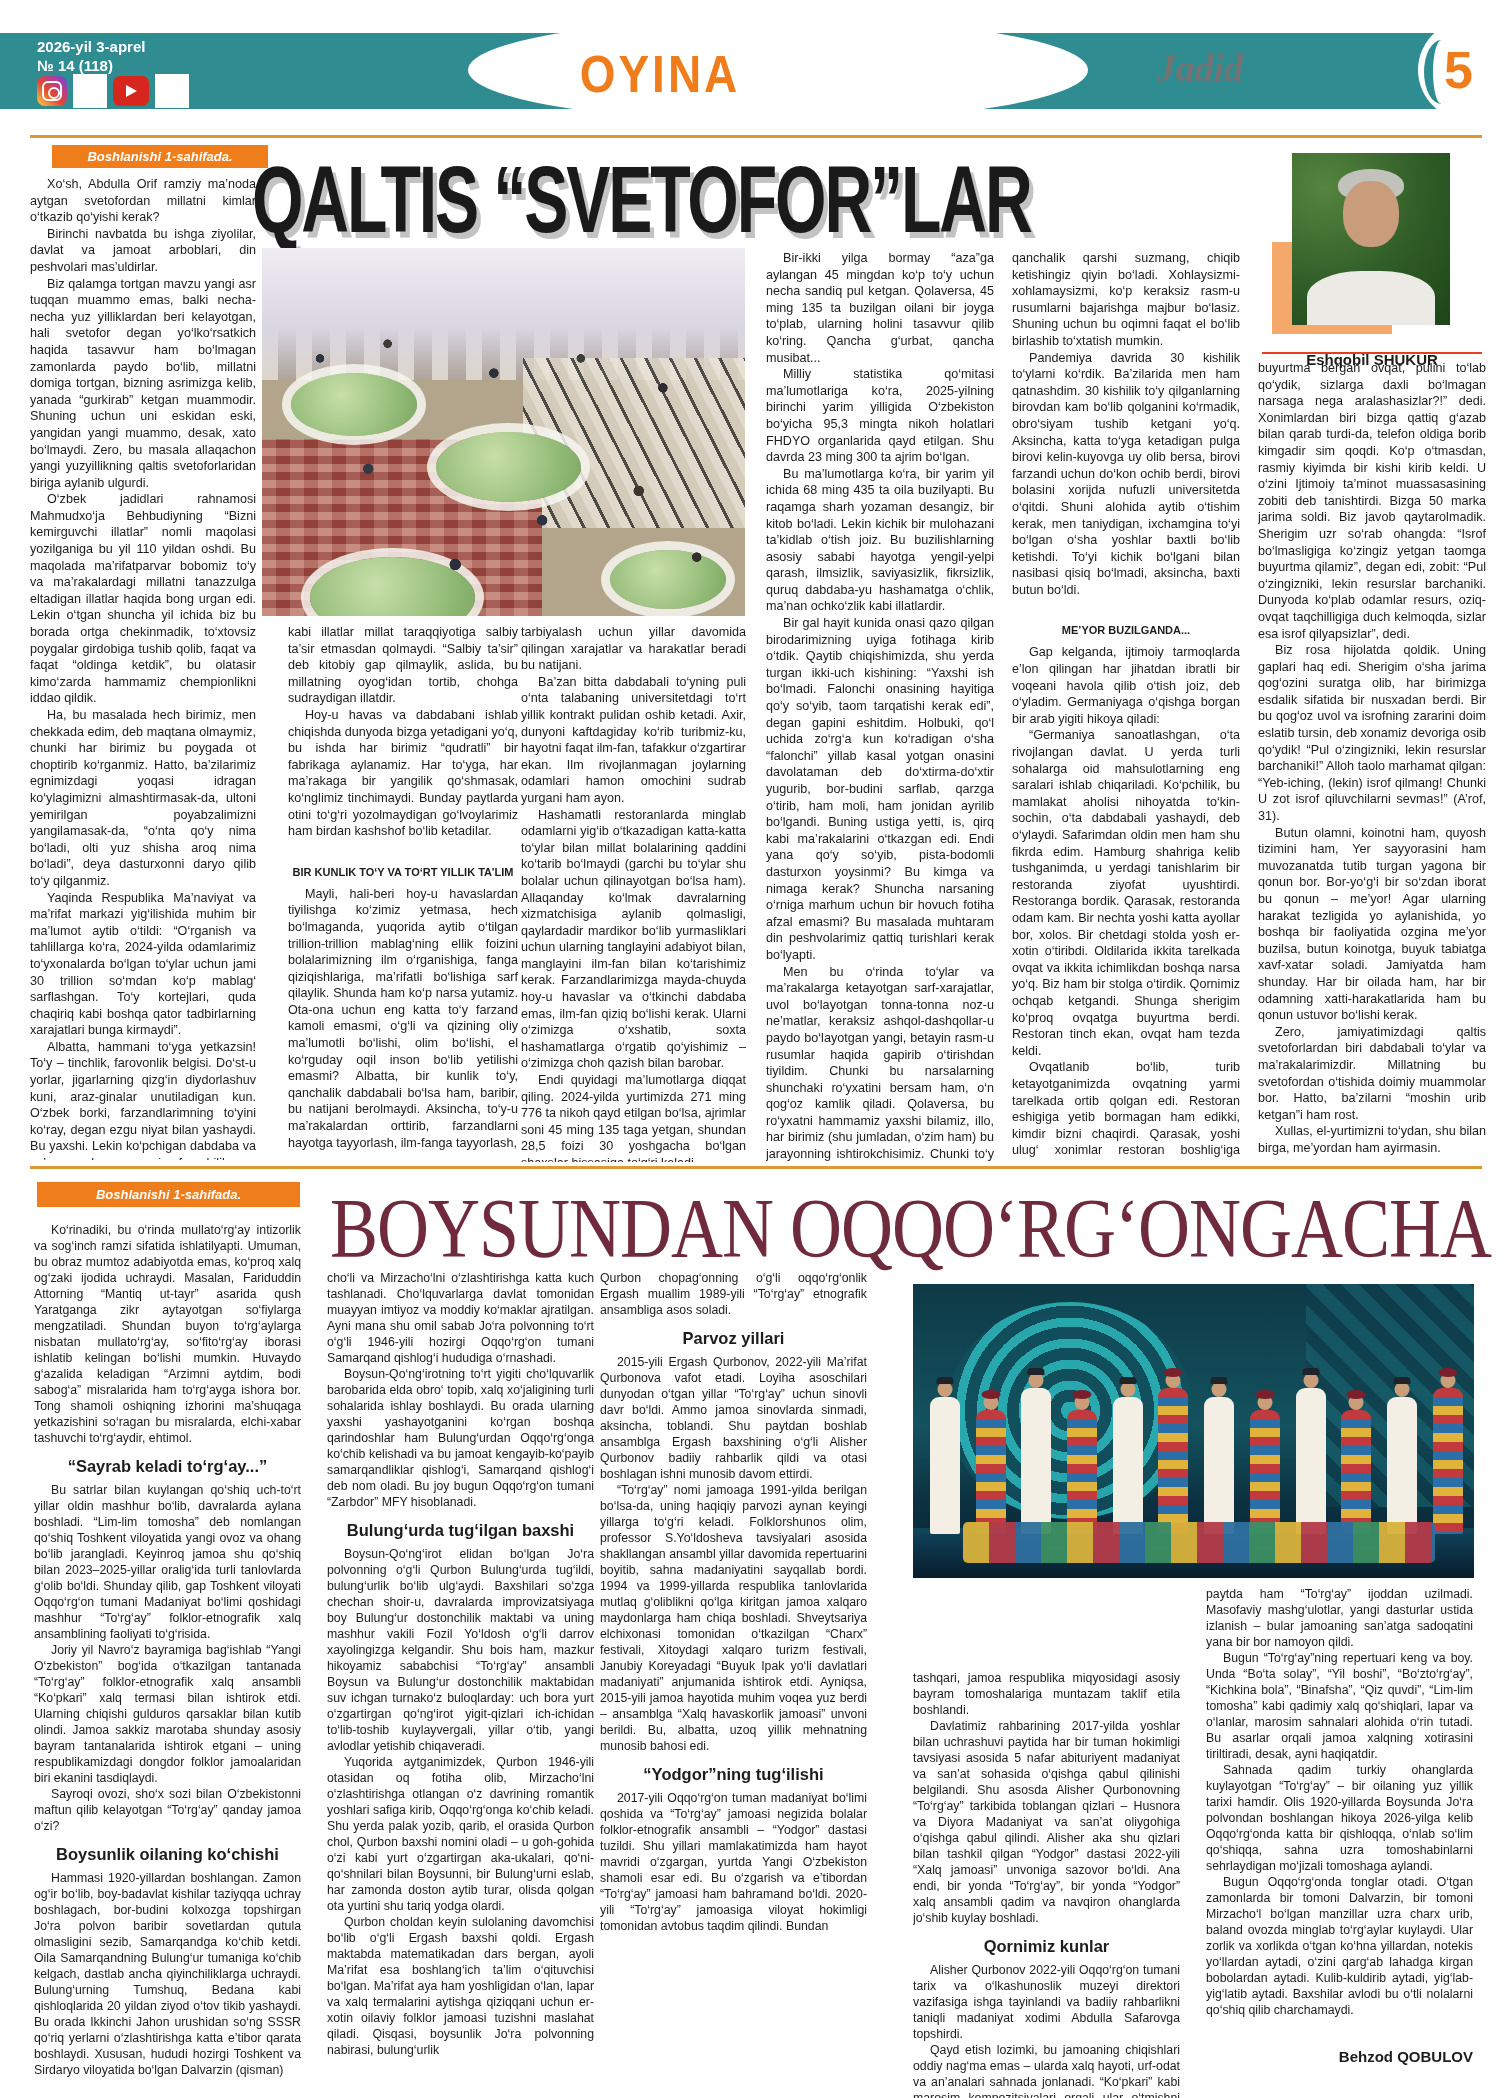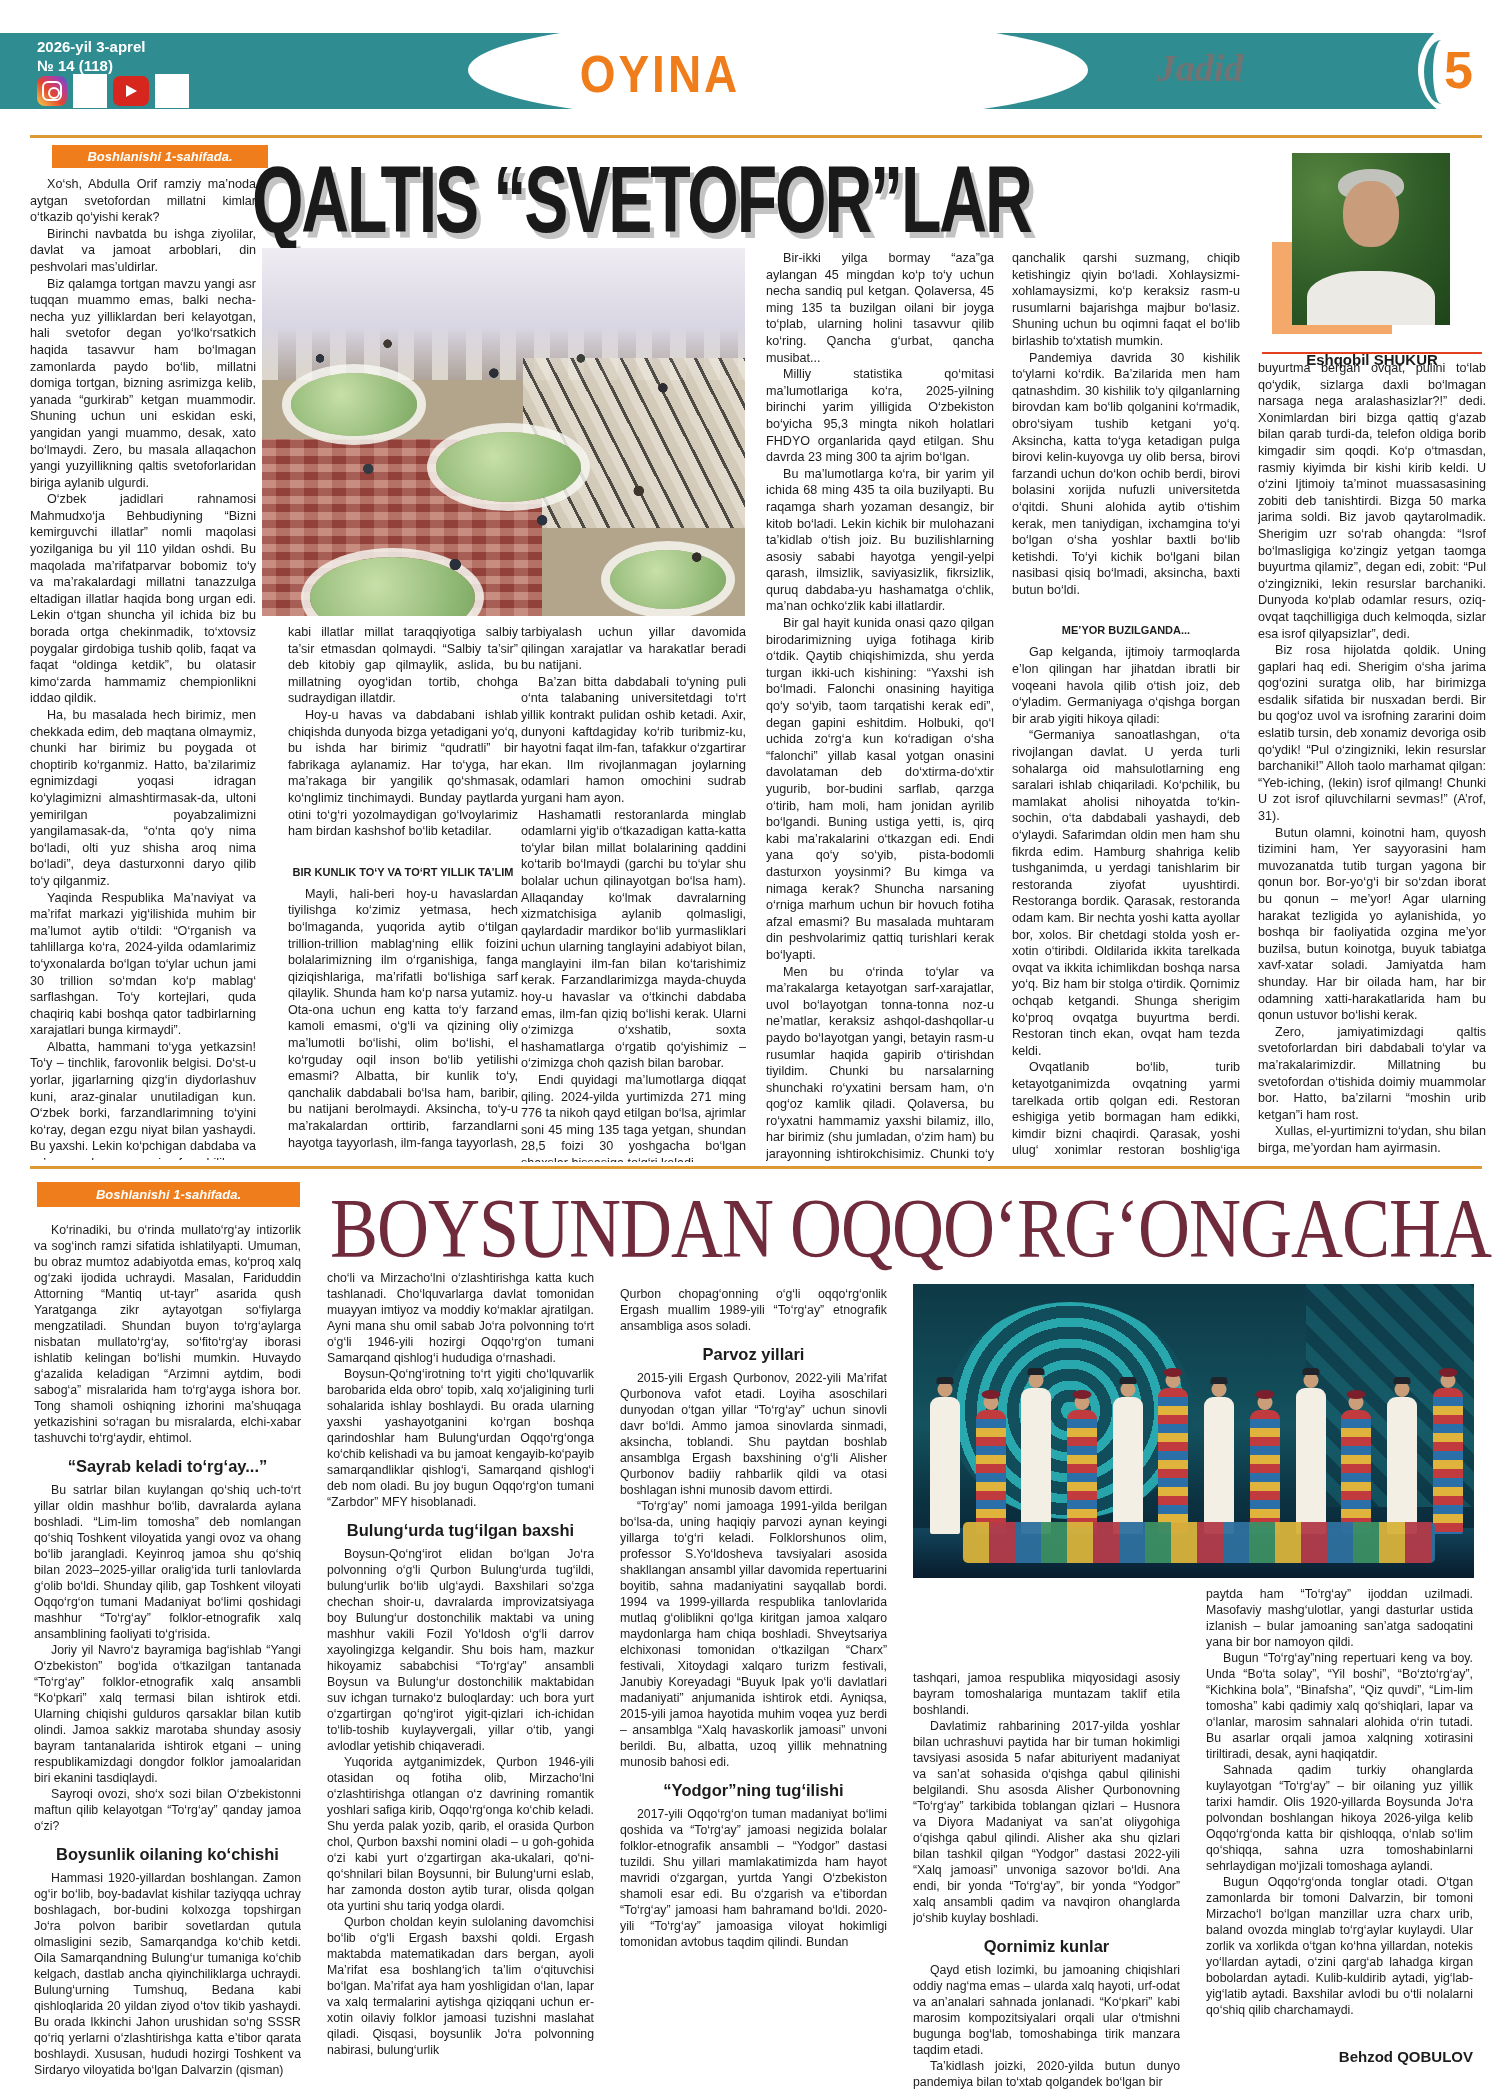--- a/index.html
+++ b/index.html
@@ -52,21 +52,21 @@
 
   .a1c1{left:30px;top:176px;width:226px;height:984px;}
   .a1c2{left:288px;top:624px;width:230px;height:538px;}
   .a1c3{left:521px;top:624px;width:225px;height:538px;}
   .a1c4{left:766px;top:250px;width:228px;height:912px;}
   .a1c5{left:1012px;top:250px;width:228px;height:912px;}
   .a1c6{left:1258px;top:360px;width:228px;height:802px;}
 
   .a2c1{left:34px;top:1222px;width:267px;height:858px;}
   .a2c2{left:327px;top:1270px;width:267px;height:810px;}
-  .a2c3{left:620px;top:1270px;width:267px;height:810px;margin-top:16px;}
+  .a2c3{left:600px;top:1270px;width:267px;height:810px;}
   .a2c4{left:913px;top:1670px;width:267px;height:494px;}
   .a2c5{left:1206px;top:1586px;width:267px;height:452px;}
   .byline{position:absolute;left:1206px;top:2048px;width:267px;text-align:right;font-weight:bold;font-size:15px;}
 
   
   .photo1{position:absolute;left:262px;top:248px;width:483px;height:368px;background:#b3a58c;overflow:hidden;}
   .ph1-drape{position:absolute;left:0;top:0;width:100%;height:36%;
      background:linear-gradient(180deg,#efecf3,#d9d6e3 60%,rgba(200,195,210,.0)),
      repeating-linear-gradient(90deg,rgba(255,255,255,.55) 0 16px,rgba(165,160,180,.35) 16px 34px);}
   .ph1-flor{position:absolute;right:0;top:30%;width:46%;height:46%;
@@ -271,20 +271,21 @@
       <i class="fig"></i>
       <i class="fig"></i>
     </div>
     <div class="ph2-kids"></div>
   </div>
 
   <div class="col a2col a2c4">
     <p class="flush">tashqari, jamoa respublika miqyosidagi asosiy bayram tomoshalariga muntazam taklif etila boshlandi.</p>
     <p>Davlatimiz rahbarining 2017-yilda yoshlar bilan uchrashuvi paytida har bir tuman hokimligi tavsiyasi asosida 5 nafar abituriyent madaniyat va san’at sohasida o‘qishga qabul qilinishi belgilandi. Shu asosda Alisher Qurbonovning “To‘rg‘ay” tarkibida toblangan qizlari – Husnora va Diyora Madaniyat va san’at oliygohiga o‘qishga qabul qilindi. Alisher aka shu qizlari bilan tashkil qilgan “Yodgor” dastasi 2022-yili “Xalq jamoasi” unvoniga sazovor bo‘ldi. Ana endi, bir yonda “To‘rg‘ay”, bir yonda “Yodgor” xalq ansambli qadim va navqiron ohanglarda jo‘shib kuylay boshladi.</p>
     <h4 class="a2sub">Qornimiz kunlar</h4>
+    <p>Alisher Qurbonov 2022-yili Oqqo‘rg‘on tumani tarix va o‘lkashunoslik muzeyi direktori vazifasiga ishga tayinlandi va badiiy rahbarlikni taniqli madaniyat xodimi Abdulla Safarovga topshirdi.</p>
     <p>Qayd etish lozimki, bu jamoaning chiqishlari oddiy nag‘ma emas – ularda xalq hayoti, urf-odat va an’analari sahnada jonlanadi. “Ko‘pkari” kabi marosim kompozitsiyalari orqali ular o‘tmishni bugunga bog‘lab, tomoshabinga tirik manzara taqdim etadi.</p>
     <p>Ta’kidlash joizki, 2020-yilda butun dunyo pandemiya bilan to‘xtab qolgandek bo‘lgan bir</p>
   </div>
 
   <div class="col a2col a2c5">
     <p class="flush">paytda ham “To‘rg‘ay” ijoddan uzilmadi. Masofaviy mashg‘ulotlar, yangi dasturlar ustida izlanish – bular jamoaning san’atga sadoqatini yana bir bor namoyon qildi.</p>
     <p>Bugun “To‘rg‘ay”ning repertuari keng va boy. Unda “Bo‘ta solay”, “Yil boshi”, “Bo‘zto‘rg‘ay”, “Kichkina bola”, “Binafsha”, “Qiz quvdi”, “Lim-lim tomosha” kabi qadimiy xalq qo‘shiqlari, lapar va o‘lanlar, marosim sahnalari alohida o‘rin tutadi. Bu asarlar orqali jamoa xalqning xotirasini tiriltiradi, desak, ayni haqiqatdir.</p>
     <p>Sahnada qadim turkiy ohanglarda kuylayotgan “To‘rg‘ay” – bir oilaning yuz yillik tarixi hamdir. Olis 1920-yillarda Boysunda Jo‘ra polvondan boshlangan hikoya 2026-yilga kelib Oqqo‘rg‘onda katta bir qishloqqa, o‘nlab so‘lim qo‘shiqqa, sahna uzra tomoshabinlarni sehrlaydigan mo‘jizali tomoshaga aylandi.</p>
     <p>Bugun Oqqo‘rg‘onda tonglar otadi. O‘tgan zamonlarda bir tomoni Dalvarzin, bir tomoni Mirzacho‘l bo‘lgan manzillar uzra charx urib, baland ovozda minglab to‘rg‘aylar kuylaydi. Ular zorlik va xorlikda o‘tgan ko‘hna yillardan, notekis yo‘llardan aytadi, o‘zini qarg‘ab lahadga kirgan bobolardan aytadi. Kulib-kuldirib aytadi, yig‘lab-yig‘latib aytadi. Baxshilar avlodi bu o‘tli nolalarni qo‘shiq qilib charchamaydi.</p>
   </div>

